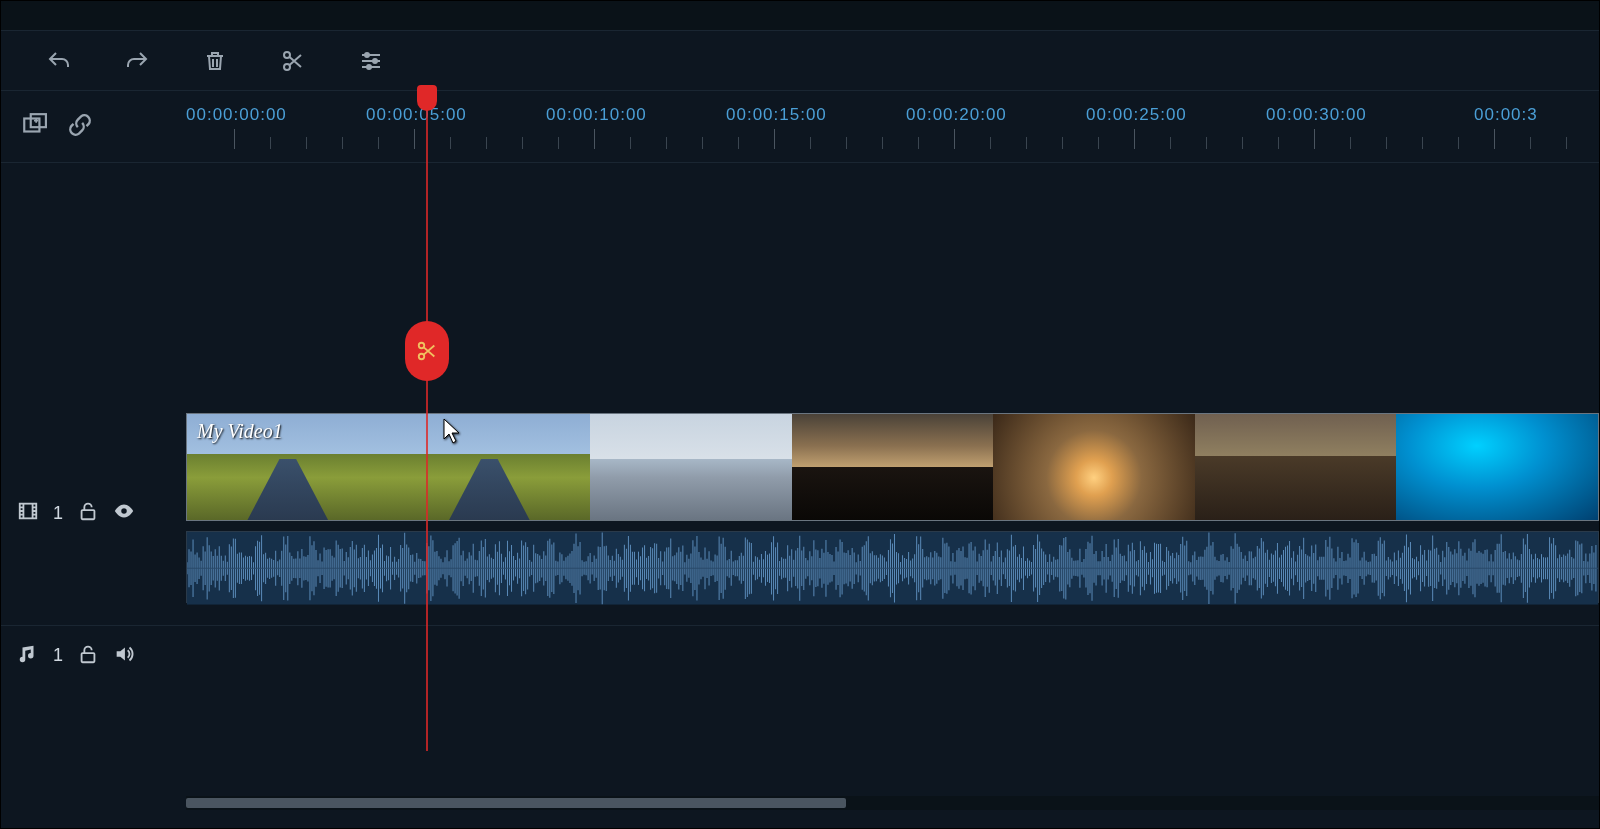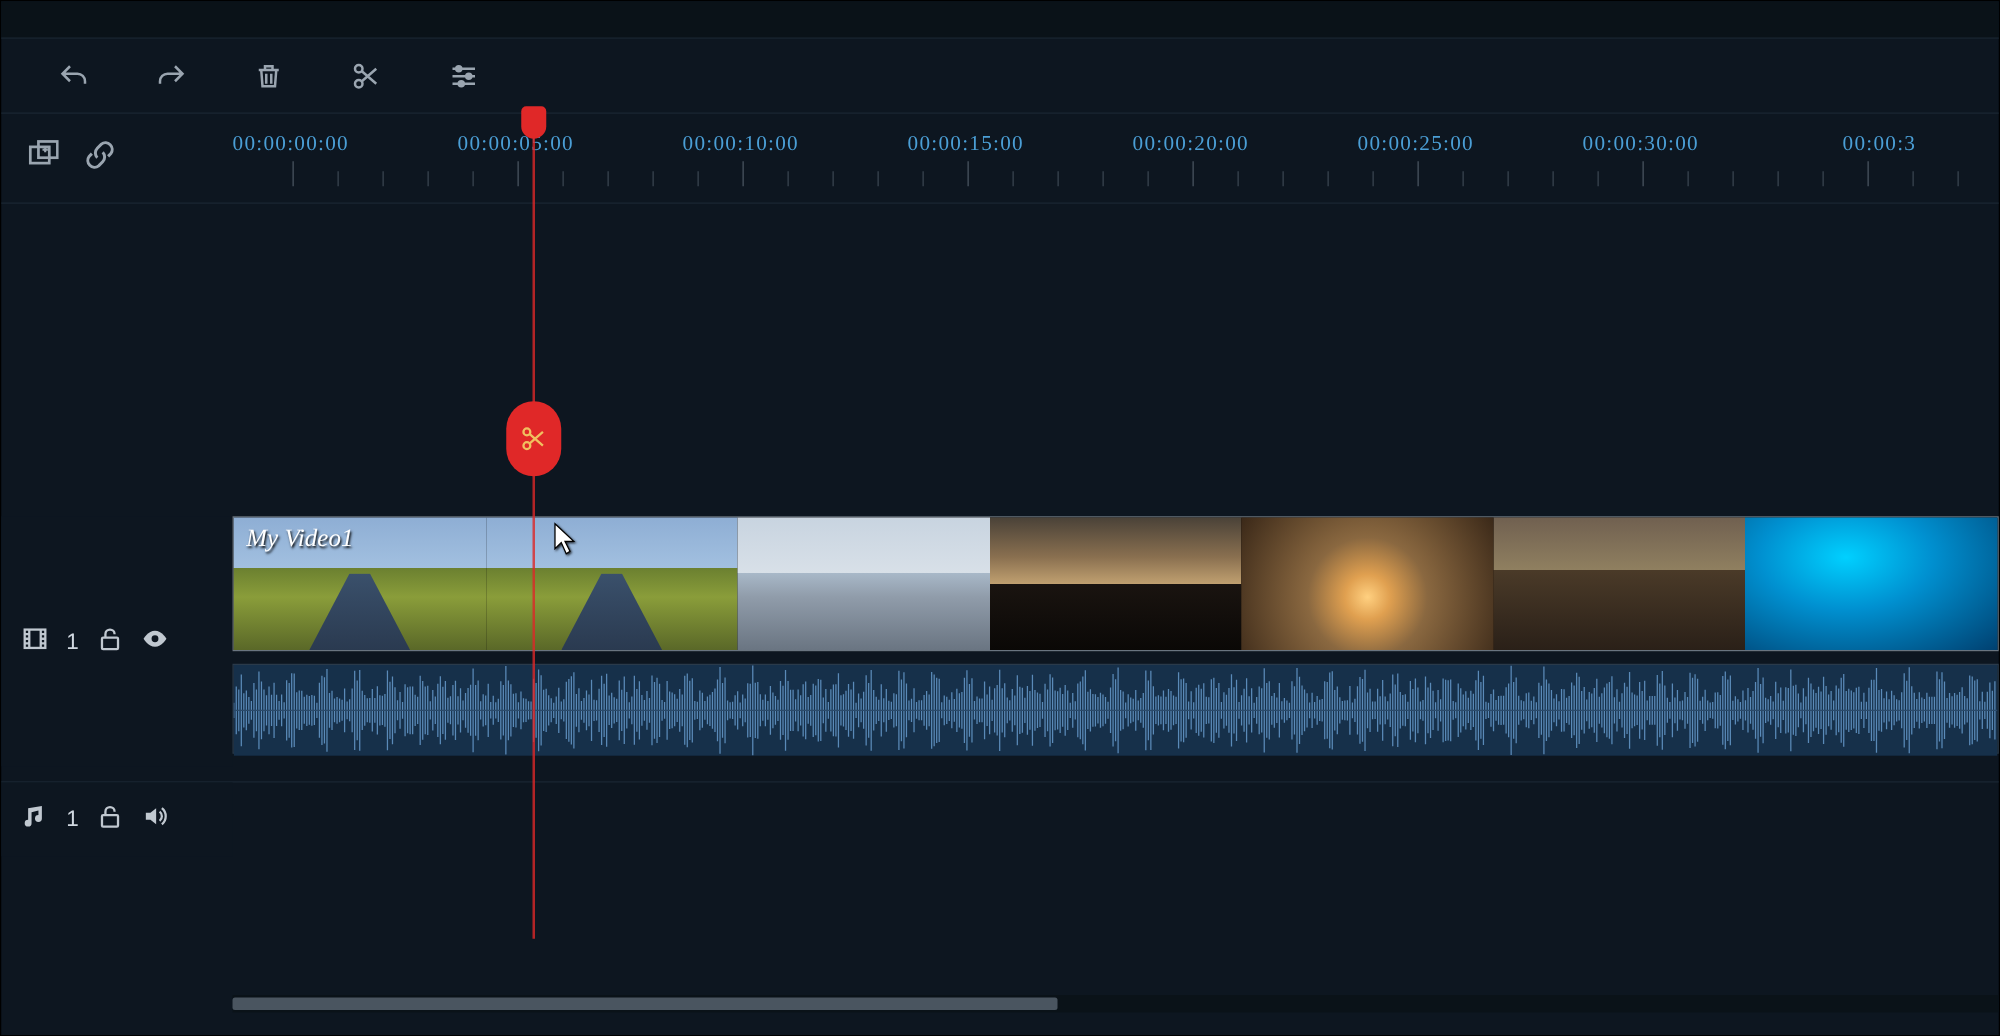--- a/index.html
+++ b/index.html
@@ -11,21 +11,21 @@
   
   .toolbar { height: 60px; display: flex; align-items: center; padding-left: 40px; gap: 42px; border-bottom: 1px solid #1a2632; }
   .tool-btn { width: 36px; height: 36px; display: flex; align-items: center; justify-content: center; cursor: pointer; color: #9aa5b0; }
   .tool-btn svg { width: 24px; height: 24px; }
   
   
   .ruler-row { height: 72px; display: flex; border-bottom: 1px solid #1a2632; position: relative; }
   .ruler-left { width: 185px; display: flex; align-items: center; gap: 20px; padding-left: 20px; color: #9aa5b0; }
   .ruler-left svg { width: 26px; height: 26px; }
   .ruler { flex: 1; position: relative; overflow: hidden; }
-  .tick-label { position: absolute; top: 14px; font-size: 17px; color: #4b9fd6; letter-spacing: 1px; font-family: Liberation Serif, serif; text-align: right; }
+  .tick-label { position: absolute; top: 14px; font-size: 17px; color: #4b9fd6; letter-spacing: 1px; font-family: Liberation Sans, sans-serif; text-align: right; }
   .tick-major { position: absolute; top: 38px; width: 1px; height: 20px; background: #4a5560; }
   .tick-minor { position: absolute; top: 46px; width: 1px; height: 12px; background: #3a4550; }
   
   
   .playhead { position: absolute; top: 90px; left: 425px; width: 2px; height: 660px; background: rgba(220,40,40,0.8); z-index: 50; pointer-events: none; }
   .playhead-handle { position: absolute; top: -6px; left: -9px; width: 20px; height: 26px; background: #e02828; border-radius: 4px 4px 10px 10px; z-index: 51; pointer-events: auto; cursor: grab; }
   
   .cut-bubble { position: absolute; top: 320px; left: 404px; width: 44px; height: 60px; background: #e02828; border-radius: 22px; z-index: 55; display: flex; align-items: center; justify-content: center; cursor: pointer; }
   .cut-bubble svg { width: 22px; height: 22px; }
   

